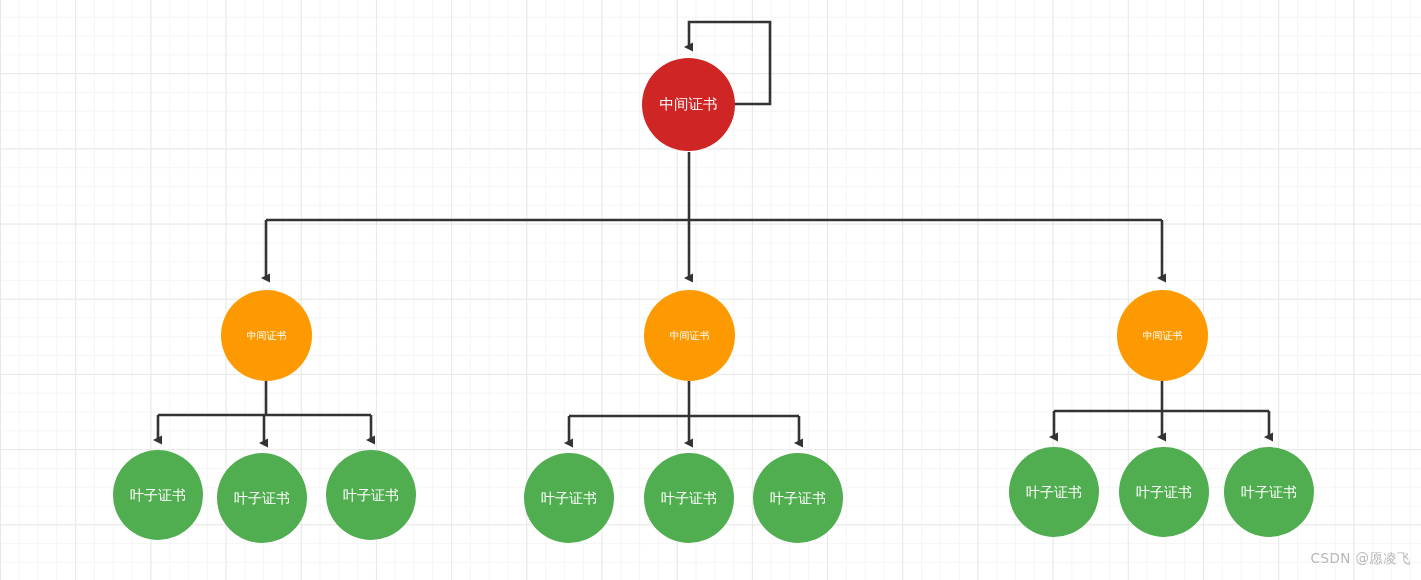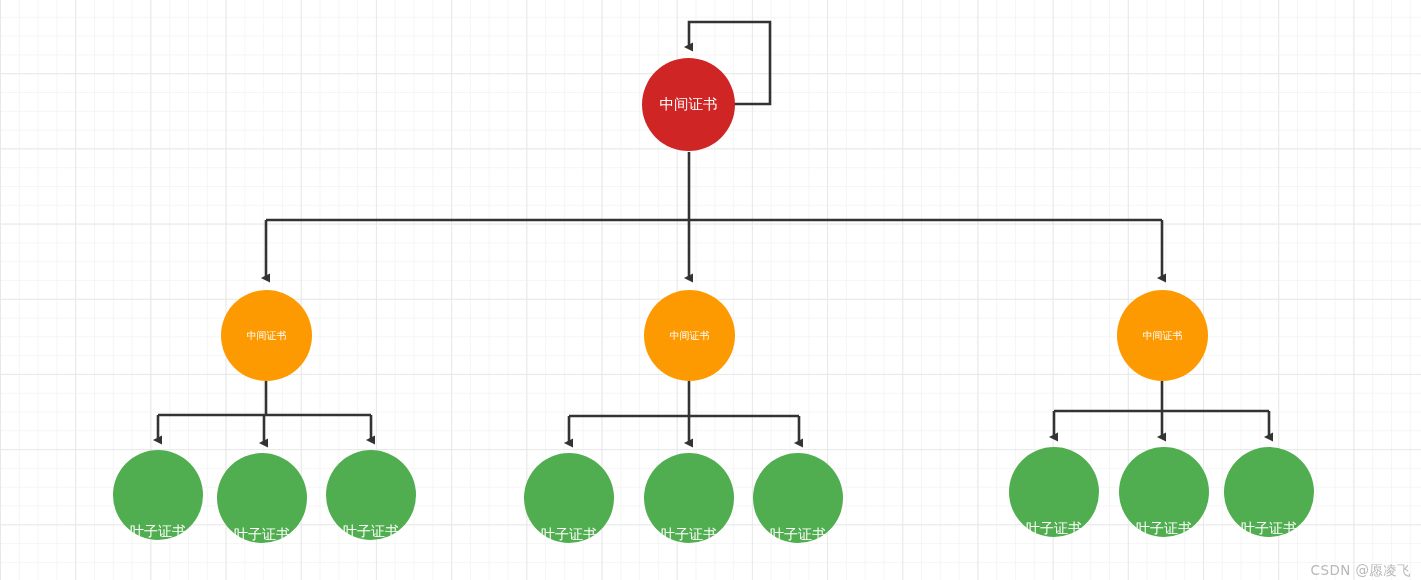--- a/index.html
+++ b/index.html
@@ -63,35 +63,34 @@
     background: #fd9a01;
     font-size: 10px;
   }
   .node-inter-1 { left: 221px; top: 290px; }
   .node-inter-2 { left: 644px; top: 290px; }
   .node-inter-3 { left: 1117px; top: 290px; }
   .node-leaf {
     width: 90px; height: 90px;
     background: #50ad50;
     font-size: 14px;
-    align-items: flex-end;
   }
   .leaf-1 { left: 113px; top: 450px; }
   .leaf-2 { left: 217px; top: 453px; }
   .leaf-3 { left: 326px; top: 450px; }
   .leaf-4 { left: 524px; top: 453px; }
   .leaf-5 { left: 644px; top: 453px; }
   .leaf-6 { left: 753px; top: 453px; }
   .leaf-7 { left: 1009px; top: 447px; }
   .leaf-8 { left: 1119px; top: 447px; }
   .leaf-9 { left: 1224px; top: 447px; }
   .watermark {
     position: absolute;
     right: 10px;
-    bottom: 0;
+    bottom: 12px;
     color: #b8b8b8;
     font-size: 13.5px;
     letter-spacing: 0.4px;
     user-select: none;
   }
 </style>
 </head>
 <body>
 
 <div id="canvas">

